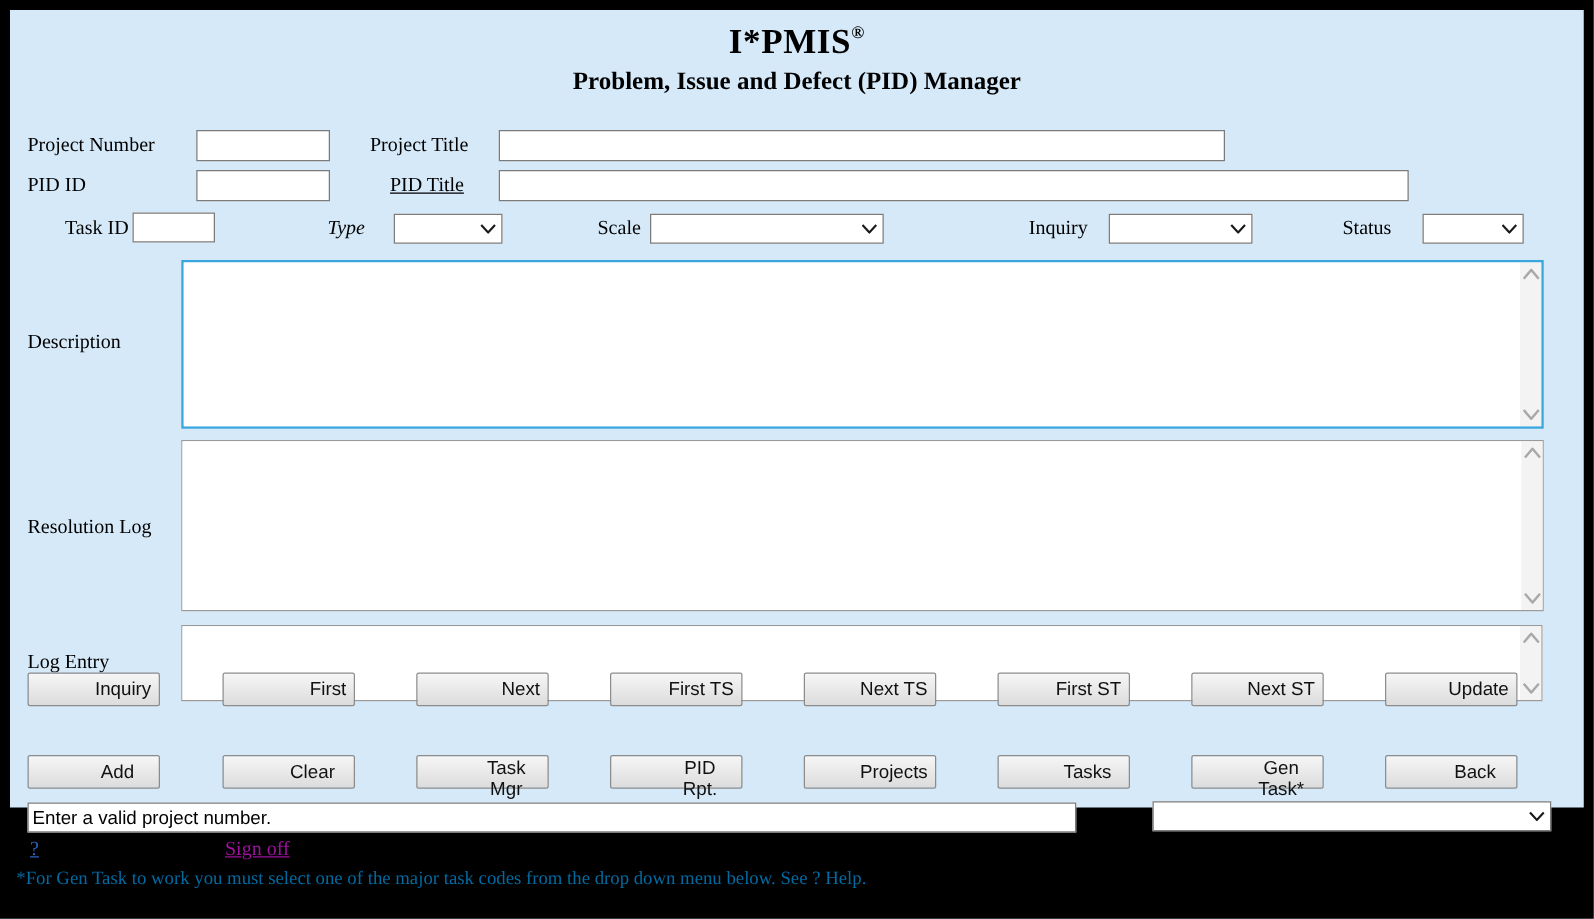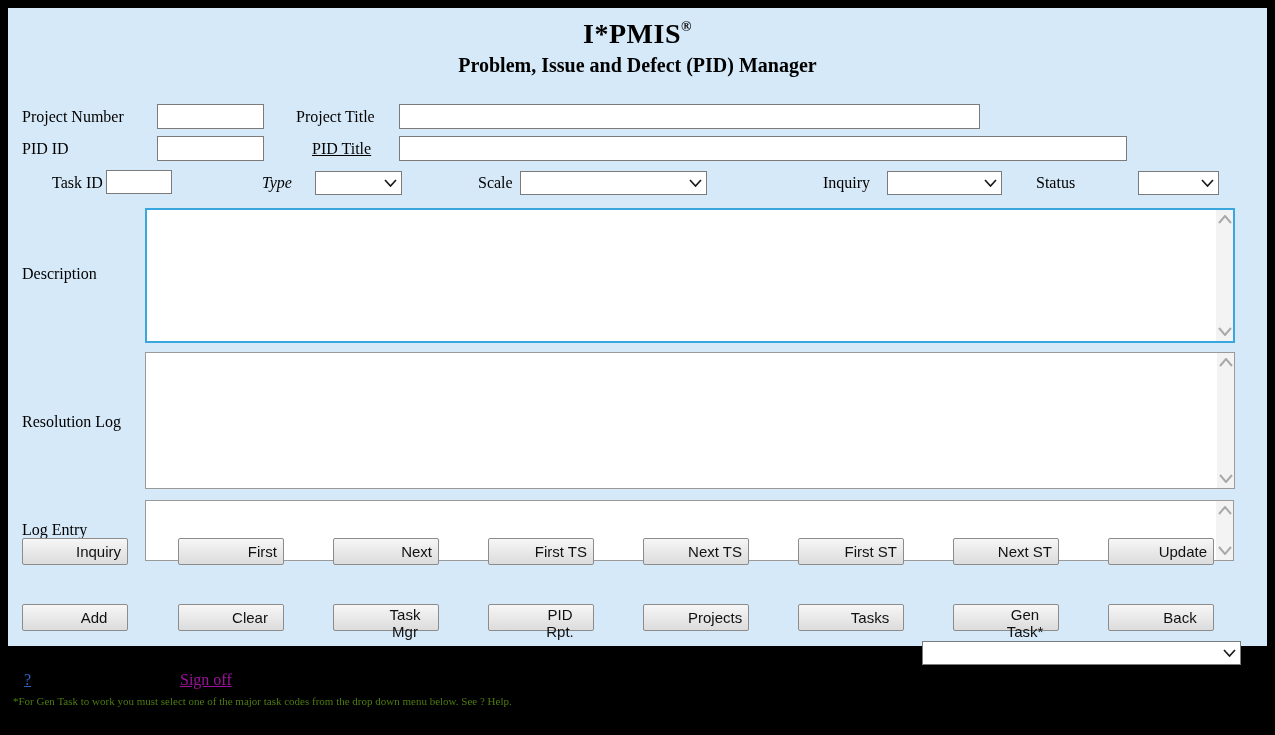--- a/index.html
+++ b/index.html
@@ -103,21 +103,21 @@
   .r1 { top:530px;text-align:right; }
   .r2 { top:596px;padding-left:44px; }
   .c0{left:14px}.c1{left:170px}.c2{left:325px}.c3{left:480px}
   .c4{left:635px}.c5{left:790px}.c6{left:945px}.c7{left:1100px}
 
   
   .lnk { font-size:16px; text-decoration:underline; cursor:pointer; }
   .lnk.help { color:#2f5fc1; }
   .lnk.signoff { color:#9b119b; }
 
-  .footnote { font-size:11px; color:#4d7c0f; white-space:nowrap; }
+  .footnote { font-size:15px; color:#0369a1; white-space:nowrap; }
 </style>
 </head>
 <body>
 
 <div class="page">
 
   <div class="hdr">
     <div class="brand"><span>I*PMIS</span><sup>®</sup></div>
     <div class="subtitle">Problem, Issue and Defect (PID) Manager</div>
   </div>
@@ -152,21 +152,21 @@
   </div>
 
   <div class="abs lbl" style="left:815px; top:166px;">Inquiry</div>
   <div class="selwrap" style="left:879px; top:163px; width:115px;">
     <select><option></option></select>
     <span class="chev"><svg width="13" height="8" viewBox="0 0 13 8">
           <polyline points="1,1 6.5,7 12,1" fill="none" stroke="#1a1a1a" stroke-width="1.7"></polyline>
         </svg></span>
   </div>
 
-  <div class="abs lbl" style="left:1028px; top:166px;">Status</div>
+  <div class="abs lbl" style="left:1066px; top:166px;">Status</div>
   <div class="selwrap" style="left:1130px; top:163px; width:81px;">
     <select><option></option></select>
     <span class="chev"><svg width="13" height="8" viewBox="0 0 13 8">
           <polyline points="1,1 6.5,7 12,1" fill="none" stroke="#1a1a1a" stroke-width="1.7"></polyline>
         </svg></span>
   </div>
 
   <div class="abs lbl" style="left:14px; top:257px;">Description</div>
   <div class="tabox focus" style="left:137px; top:200px; width:1090px; height:135px;">
     <textarea style=""></textarea>
@@ -217,20 +217,21 @@
 
   <button class="btn r2 c0">Add</button>
   <button class="btn r2 c1">Clear</button>
   <button class="btn r2 c2">Task Mgr</button>
   <button class="btn r2 c3">PID Rpt.</button>
   <button class="btn r2 c4">Projects</button>
   <button class="btn r2 c5">Tasks</button>
   <button class="btn r2 c6">Gen Task*</button>
   <button class="btn r2 c7">Back</button>
 
+  <input class="tin" style="left: 14px; top: 634px; width: 839px; height: 24px;" value="Enter a valid project number.">
   <div class="selwrap" style="left:914px; top:633px; width:319px;">
     <select><option></option></select>
     <span class="chev"><svg width="13" height="8" viewBox="0 0 13 8">
           <polyline points="1,1 6.5,7 12,1" fill="none" stroke="#1a1a1a" stroke-width="1.7"></polyline>
         </svg></span>
   </div>
 
   <a class="abs lnk help" style="left:16px; top:663px;">?</a>
   <a class="abs lnk signoff" style="left:172px; top:663px;">Sign off</a>
 

